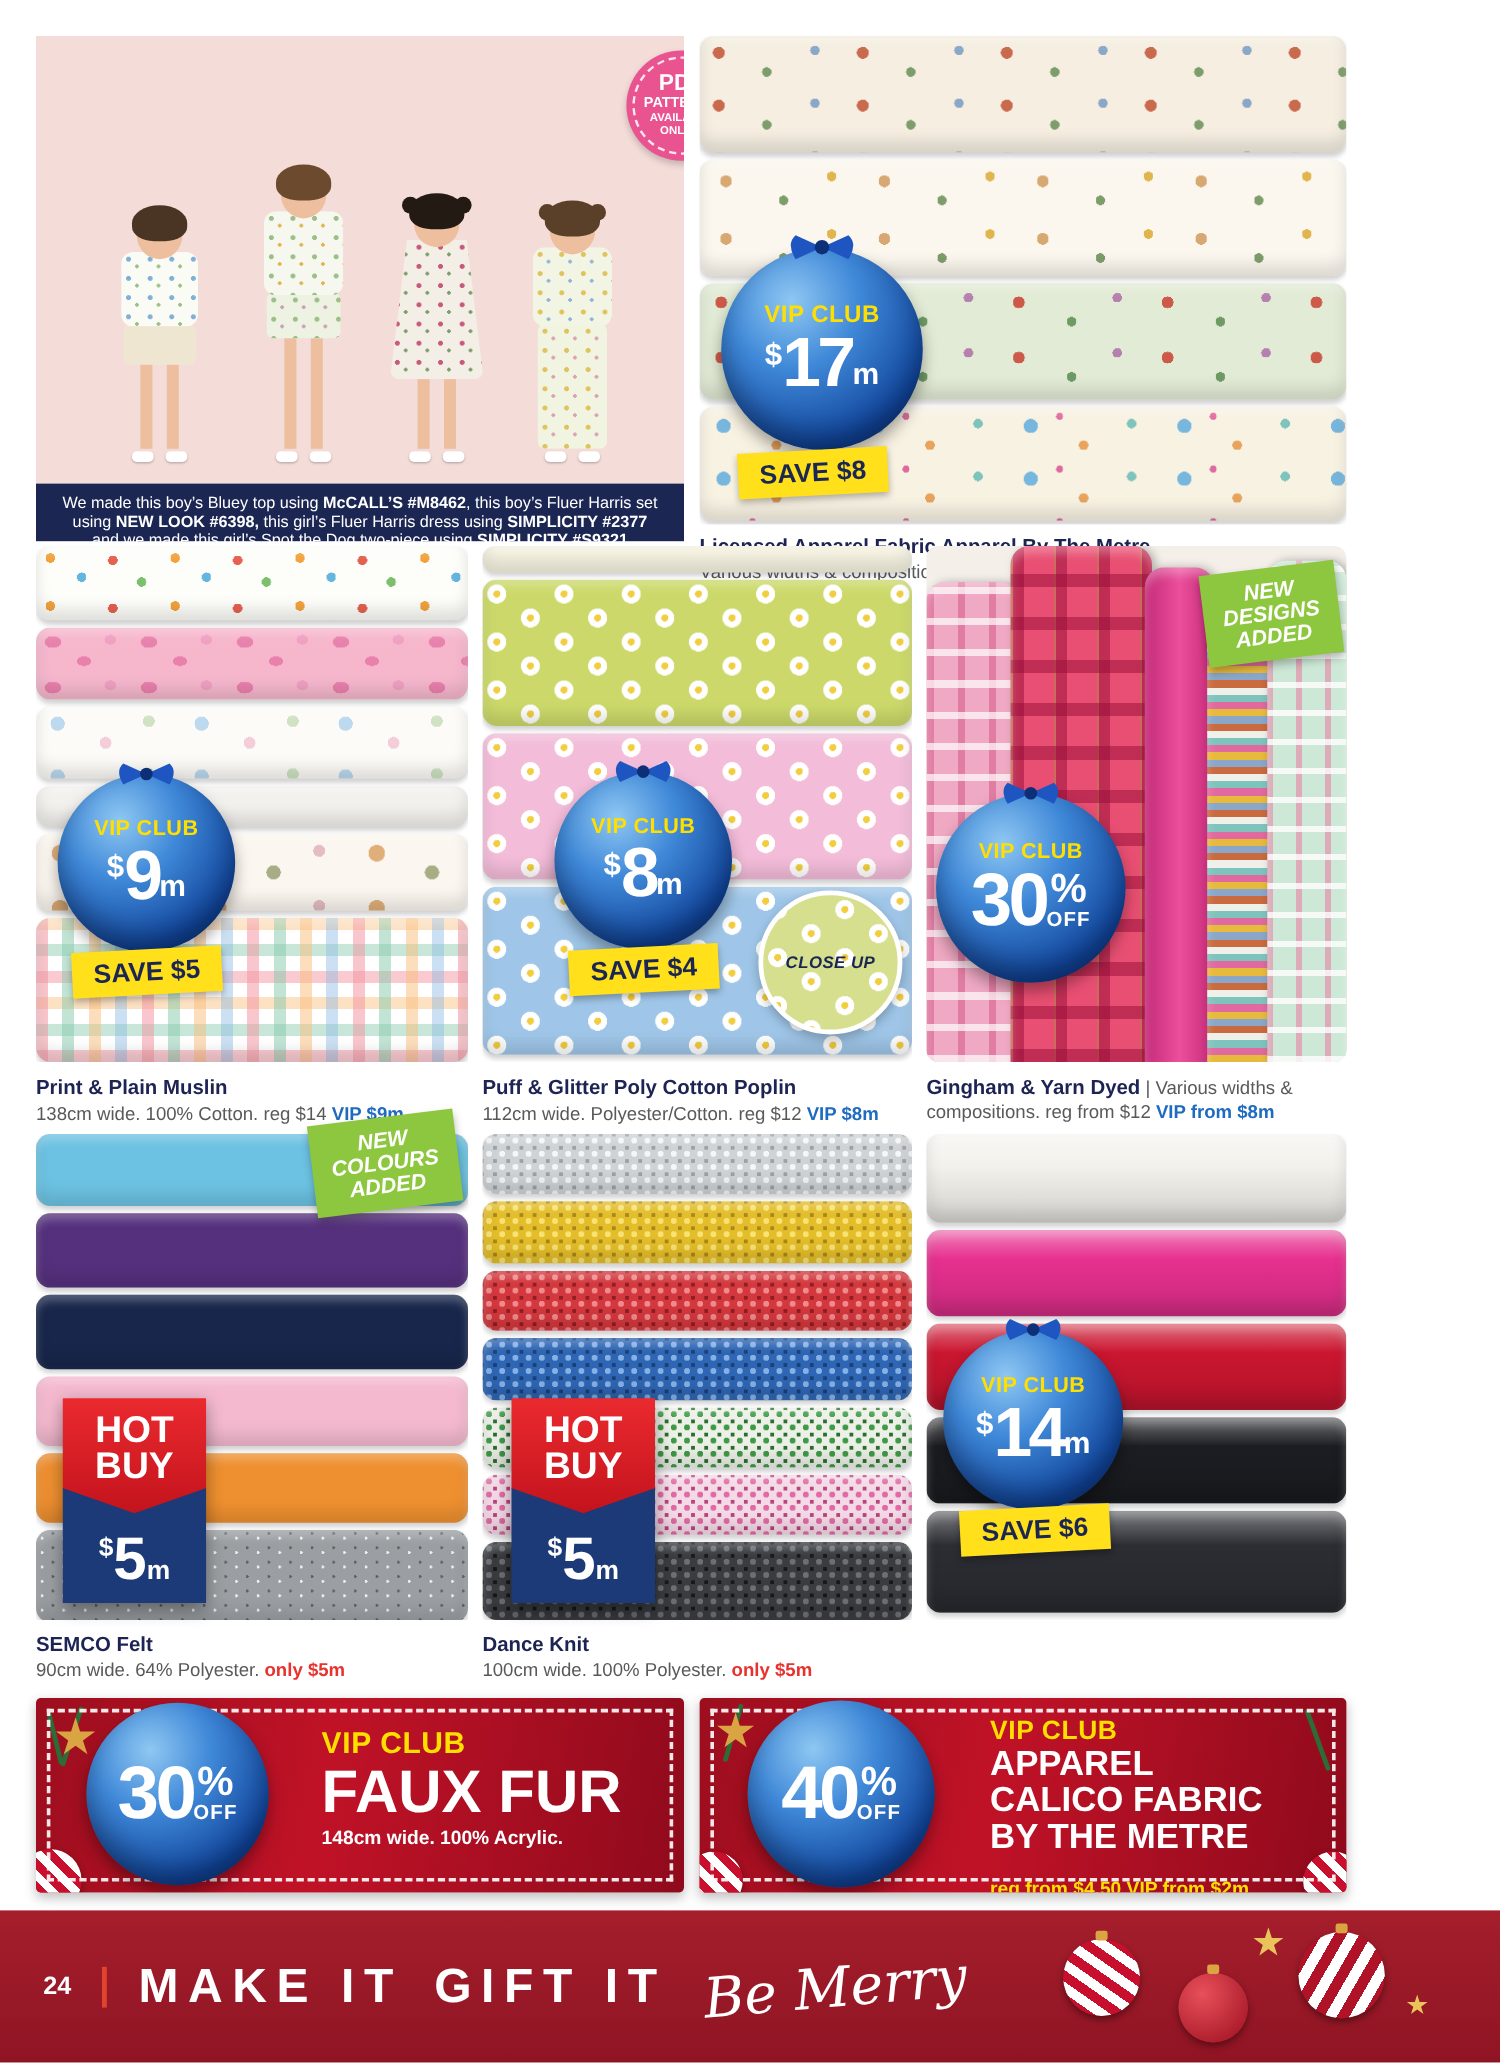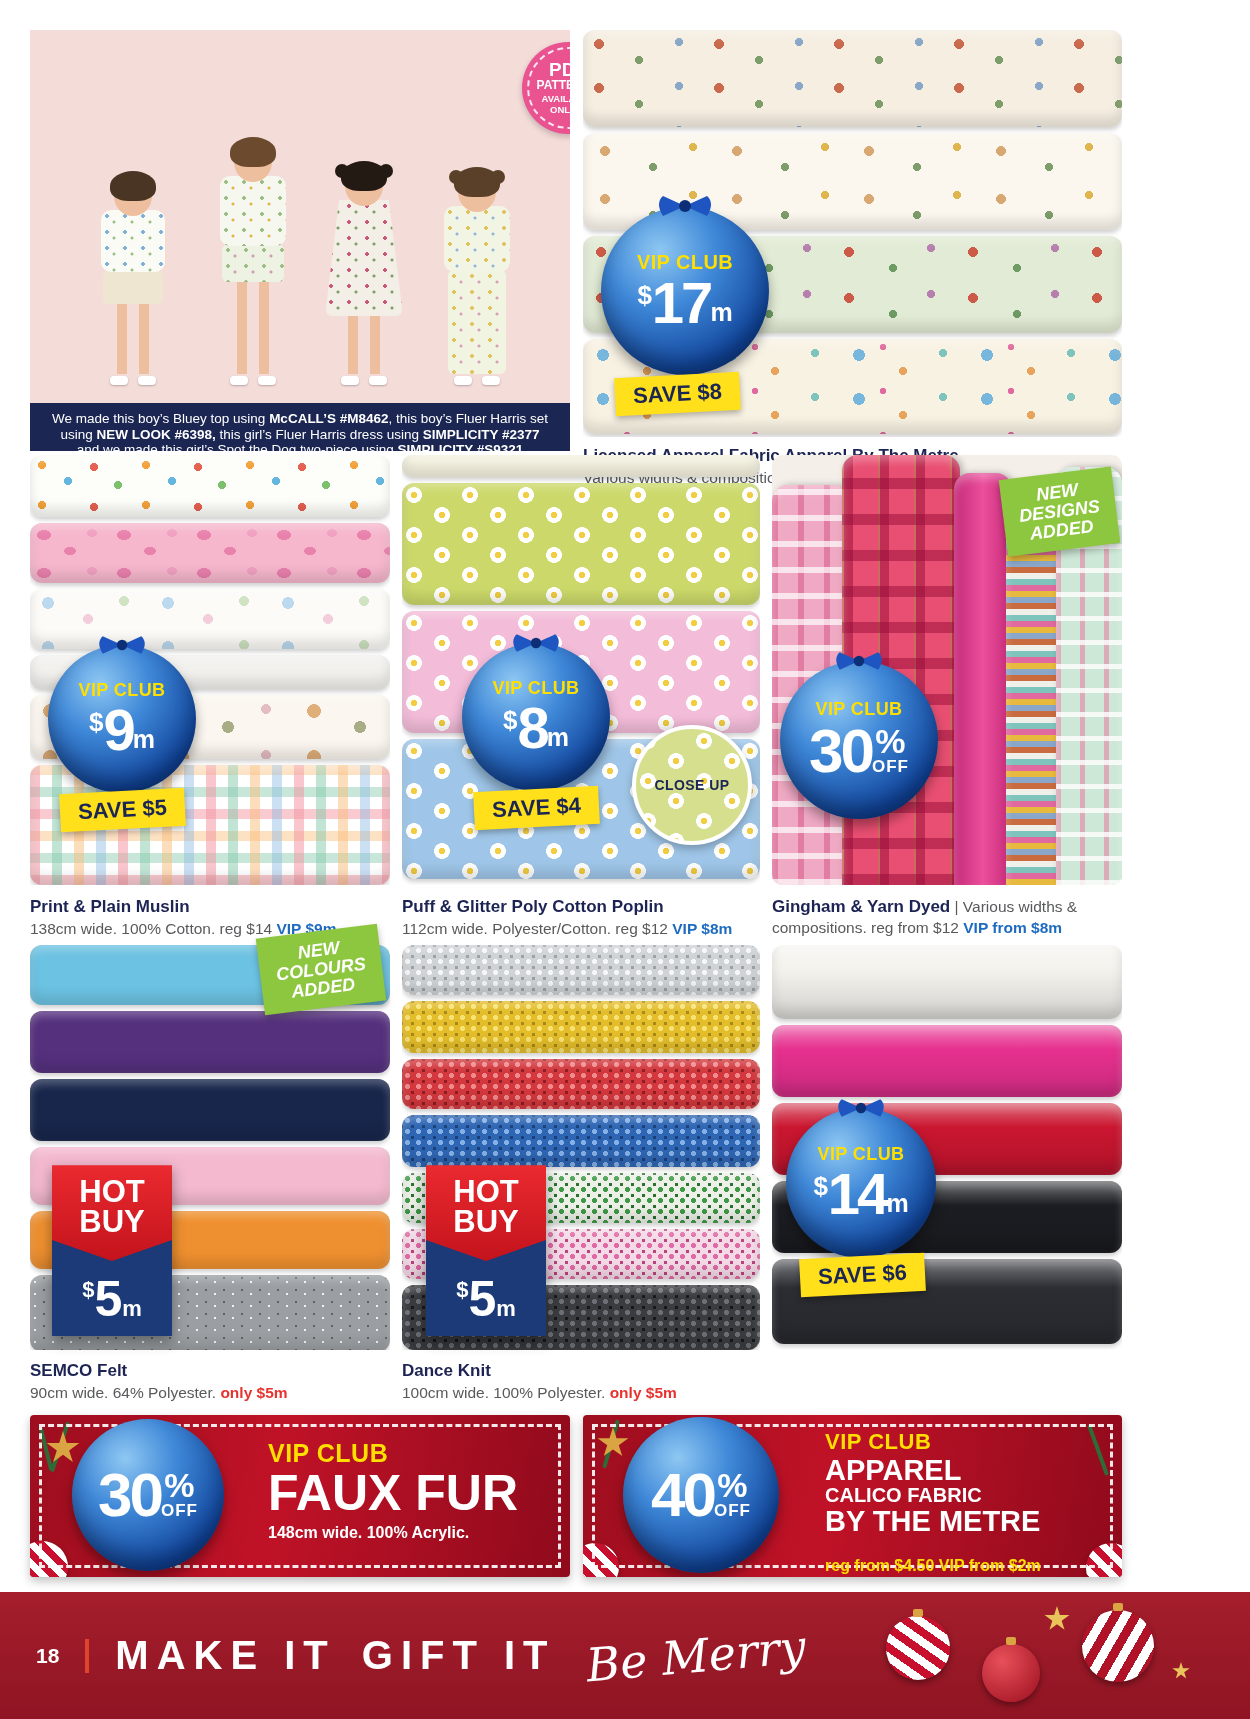--- a/index.html
+++ b/index.html
@@ -338,21 +338,21 @@
       <div class="ball" style="width:148px;height:148px;">
         <span class="vipclub" style="font-size:18px;">VIP CLUB</span>
         <span class="price">
             <span class="cur">$</span>
             <span class="num">8</span>
             <span class="unit">m</span>
           </span>
       </div>
     </div>
     <div class="save" style="left:72px;bottom:58px;">SAVE $4</div>
-    <div class="closeup p-daisy" style="right:8px;bottom:40px;">
+    <div class="closeup p-daisy" style="right:8px;bottom:23px;font-style:italic;">
       <span class="txt">CLOSE UP</span>
     </div>
   </div>
   <div class="cap" style="left:402px;top:896px;width:350px;">
     <span class="title">Puff &amp; Glitter Poly Cotton Poplin</span>
     <span>112cm wide. Polyester/Cotton. reg $12 </span><span class="vip">VIP $8m</span>
   </div>
 
   <div style="position:absolute;left:772px;top:455px;width:350px;height:430px;overflow:hidden;background:#f4efe9;border-radius:10px;">
     <div class="roll r-pinkplaid" style="left:0;width:78px;height:400px;"></div>
@@ -511,28 +511,28 @@
           <span class="pctwrap">
               <span class="pct">%</span>
               <span class="off">OFF</span>
             </span>
         </span>
       </div>
     </div>
     <div class="btext" style="left:242px;top:14px;">
       <div class="b-vip" style="font-size:22px;">VIP CLUB</div>
       <div class="b-title" style="font-size:29px;line-height:1.05;">APPAREL</div>
-      <div class="b-title" style="font-size:20px;line-height:1.05;">CALICO FABRIC</div>
+      <div class="b-title" style="font-size:29px;line-height:1.05;">CALICO FABRIC</div>
       <div class="b-title" style="font-size:29px;line-height:1.05;">BY THE METRE</div>
       <div class="b-desc-y" style="margin-top:20px;">reg from $4.50 VIP from $2m</div>
     </div>
   </div>
 
   <div class="footer" style="top:1592px;height:127px;">
-    <span class="f-page">18</span>
+    <span class="f-page">24</span>
     <span class="f-div"></span>
     <span class="f-title"><span>MAKE IT</span><span class="gap"></span><span>GIFT IT</span></span>
     <span class="f-script">Be Merry</span>
 
     <div class="orn" style="right:300px;top:24px;width:64px;height:64px;background:repeating-linear-gradient(35deg,#fff 0 8px,#c8102e 8px 16px);"></div>
     <div class="orn" style="right:210px;top:52px;width:58px;height:58px;background:radial-gradient(circle at 35% 30%,#e8505a,#9c0e1e);"></div>
     <div class="orn" style="right:96px;top:18px;width:72px;height:72px;background:repeating-linear-gradient(120deg,#fff 0 9px,#b01227 9px 18px);"></div>
     <div class="star" style="right:180px;top:14px;width:26px;height:26px;background:#e8c45a;"></div>
     <div class="star" style="right:60px;top:70px;width:18px;height:18px;background:#e8c45a;"></div>
   </div>

